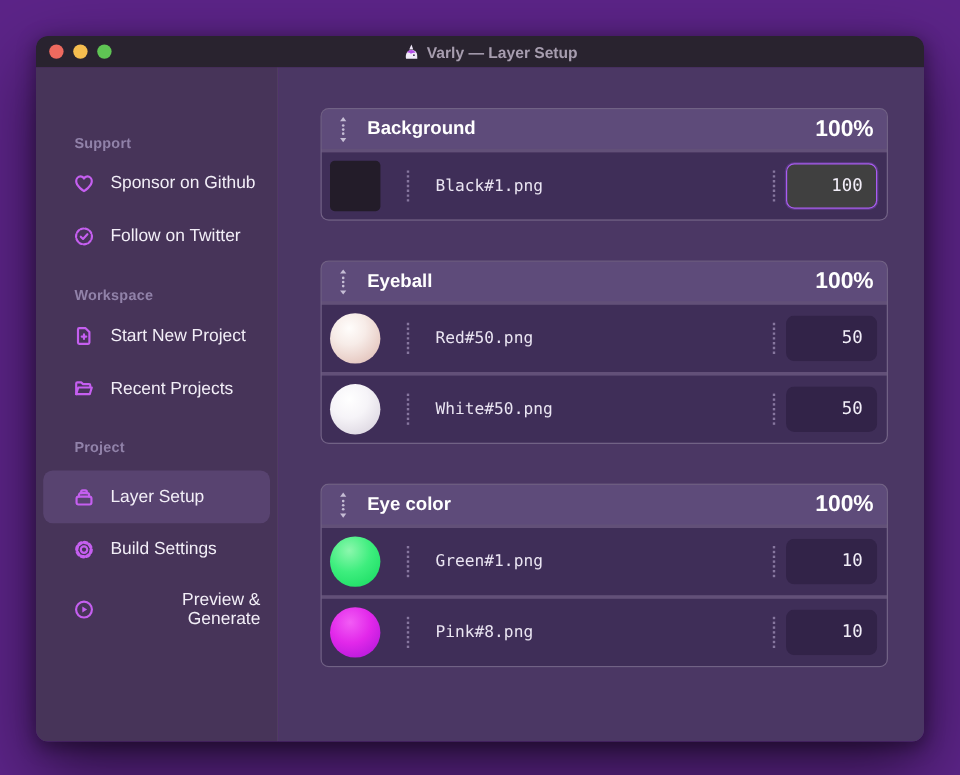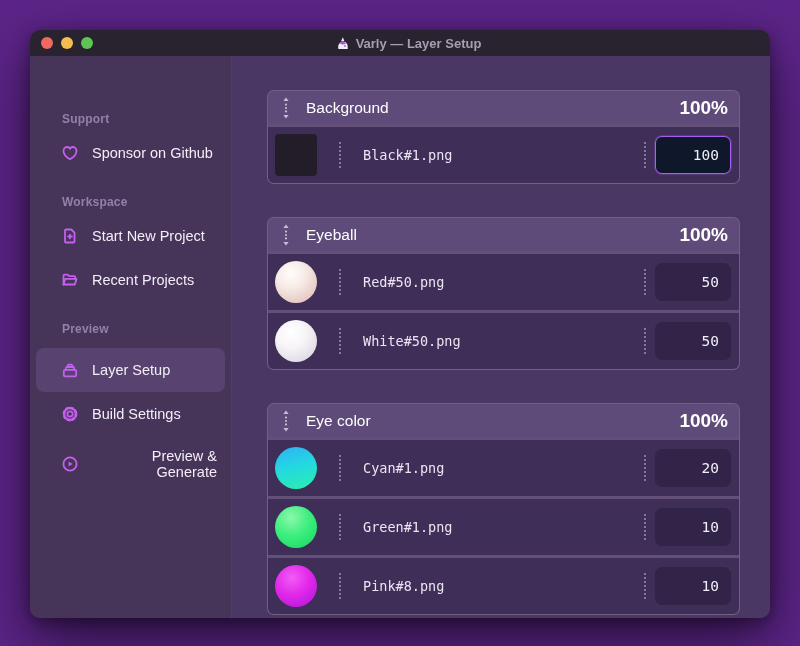--- a/index.html
+++ b/index.html
@@ -66,21 +66,21 @@
     border:1px solid rgba(255,255,255,0.10);
     border-radius:7px; overflow:hidden;
     display:flex; flex-direction:column; gap:3px;
     margin-bottom:33px;
   }
   .group-header {
     height:33px; background:#5e4b7a;
     display:flex; align-items:center; padding:0 11px 0 14px;
   }
   .drag-handle { display:flex; margin-right:16px; opacity:.85; }
-  .group-title { font-size:15.5px; font-weight:normal; color:#ffffff; }
+  .group-title { font-size:15.5px; font-weight:bold; color:#ffffff; }
   .spacer { flex:1; }
   .group-opacity { font-size:19px; font-weight:bold; color:#ffffff; }
   .layer-row {
     height:56px; background:#3f2e58;
     display:flex; align-items:center; padding:0 8px 0 7px;
   }
   .thumb { width:42px; height:42px; border-radius:50%; flex:0 0 42px; }
   .thumb.black  { border-radius:4px; background:#231c29; }
   .thumb.red    { background:radial-gradient(circle at 38% 30%, #fffdfb 0%, #f7ece8 35%, #e9cfc8 70%, #d9b7b2 100%); }
   .thumb.white  { background:radial-gradient(circle at 38% 30%, #ffffff 0%, #f6f4f8 40%, #e2dde6 75%, #cfc9d6 100%); }
@@ -97,21 +97,21 @@
     font-family:"DejaVu Sans Mono", monospace;
     font-size:13.5px; color:#eae5f2;
   }
   .opacity-input {
     width:76px; height:38px; border-radius:7px;
     background:rgba(18,8,34,0.28); border:1.5px solid transparent;
     color:#f2eef8; font-family:"DejaVu Sans Mono", monospace;
     font-size:14.5px; text-align:right; padding-right:11px; outline:none;
   }
   .opacity-input.focused {
-    border-color:#a95cf2; background:#0f172a;
+    border-color:#a95cf2; background:#404040;
     box-shadow:0 0 0 1px rgba(169,92,242,0.25);
   }
 </style>
 </head>
 <body>
 
 <div class="window">
 
   <div class="titlebar">
     <div class="lights">
@@ -140,20 +140,29 @@
 
       <div class="nav-item">
         <span class="nav-icon">
           <svg width="20" height="20" viewBox="0 0 20 20" fill="none" stroke="#c55ff0" stroke-width="1.8" stroke-linecap="round" stroke-linejoin="round">
             <path d="M10 16.3 C10 16.3 3.5 12.4 3.5 7.9 C3.5 5.5 5.3 4 7.2 4 C8.4 4 9.5 4.7 10 5.8 C10.5 4.7 11.6 4 12.8 4 C14.7 4 16.5 5.5 16.5 7.9 C16.5 12.4 10 16.3 10 16.3 Z"></path>
           </svg>
         </span>
         <span>Sponsor on Github</span>
       </div>
 
+      <div class="nav-item">
+        <span class="nav-icon">
+          <svg width="20" height="20" viewBox="0 0 20 20" fill="none" stroke="#c55ff0" stroke-width="1.8" stroke-linecap="round" stroke-linejoin="round">
+            <circle cx="10" cy="10" r="6.6" stroke-dasharray="2.5 1.5"></circle>
+            <path d="M7.3 10.2 L9.2 12.1 L12.8 8.2"></path>
+          </svg>
+        </span>
+        <span>Follow on Twitter</span>
+      </div>
 
       <div class="section-label">Workspace</div>
 
       <div class="nav-item">
         <span class="nav-icon">
           <svg width="20" height="20" viewBox="0 0 20 20" fill="none" stroke="#c55ff0" stroke-width="1.8" stroke-linecap="round" stroke-linejoin="round">
             <path d="M6 3.5 h5.3 L14.5 6.7 V15.4 c0 .6-.45 1.1-1 1.1 h-7.5 c-.55 0-1-.5-1-1.1 V4.6 c0-.6.45-1.1 1-1.1 Z"></path>
             <path d="M10 8.6 v3.8 M8.1 10.5 h3.8"></path>
           </svg>
         </span>
@@ -163,21 +172,21 @@
       <div class="nav-item">
         <span class="nav-icon">
           <svg width="20" height="20" viewBox="0 0 20 20" fill="none" stroke="#c55ff0" stroke-width="1.8" stroke-linecap="round" stroke-linejoin="round">
             <path d="M3.5 14.5 V5.6 c0-.6.4-1 1-1 h3.1 L9.2 6.1 h5 c.6 0 1 .4 1 1 v1.1"></path>
             <path d="M3.5 14.5 L5.2 8.9 h11.3 l-1.7 5.6 Z"></path>
           </svg>
         </span>
         <span>Recent Projects</span>
       </div>
 
-      <div class="section-label">Preview</div>
+      <div class="section-label">Project</div>
 
       <div class="nav-item selected">
         <span class="nav-icon">
           <svg width="20" height="20" viewBox="0 0 20 20" fill="none" stroke="#c55ff0" stroke-width="1.8" stroke-linecap="round" stroke-linejoin="round">
             <rect x="3.8" y="9.8" width="12.4" height="6.6" rx="1.6"></rect>
             <path d="M5.8 9.8 V8.4 c0-.8.6-1.4 1.4-1.4 h5.6 c.8 0 1.4.6 1.4 1.4 v1.4"></path>
             <path d="M7.6 7 V6 c0-.7.6-1.3 1.3-1.3 h2.2 c.7 0 1.3.6 1.3 1.3 v1"></path>
           </svg>
         </span>
         <span>Layer Setup</span>
@@ -274,28 +283,20 @@
               <circle cx="4" cy="11" r="1.1" fill="#d9d2e6"></circle>
               <circle cx="4" cy="14.4" r="1.1" fill="#d9d2e6"></circle>
               <path d="M4 21.5 L6.6 18 H1.4 Z" fill="#d9d2e6"></path>
             </svg>
           </span>
           <span class="group-title">Eye color</span>
           <span class="spacer"></span>
           <span class="group-opacity">100%</span>
         </div>
         <div class="layer-row">
-          <div class="thumb cyan"></div>
-          <div class="vsep left"></div>
-          <span class="filename">Cyan#1.png</span>
-          <span class="spacer"></span>
-          <div class="vsep right"></div>
-          <input class="opacity-input" value="20" style="">
-        </div>
-        <div class="layer-row">
           <div class="thumb green"></div>
           <div class="vsep left"></div>
           <span class="filename">Green#1.png</span>
           <span class="spacer"></span>
           <div class="vsep right"></div>
           <input class="opacity-input" value="10" style="">
         </div>
         <div class="layer-row">
           <div class="thumb pink"></div>
           <div class="vsep left"></div>

